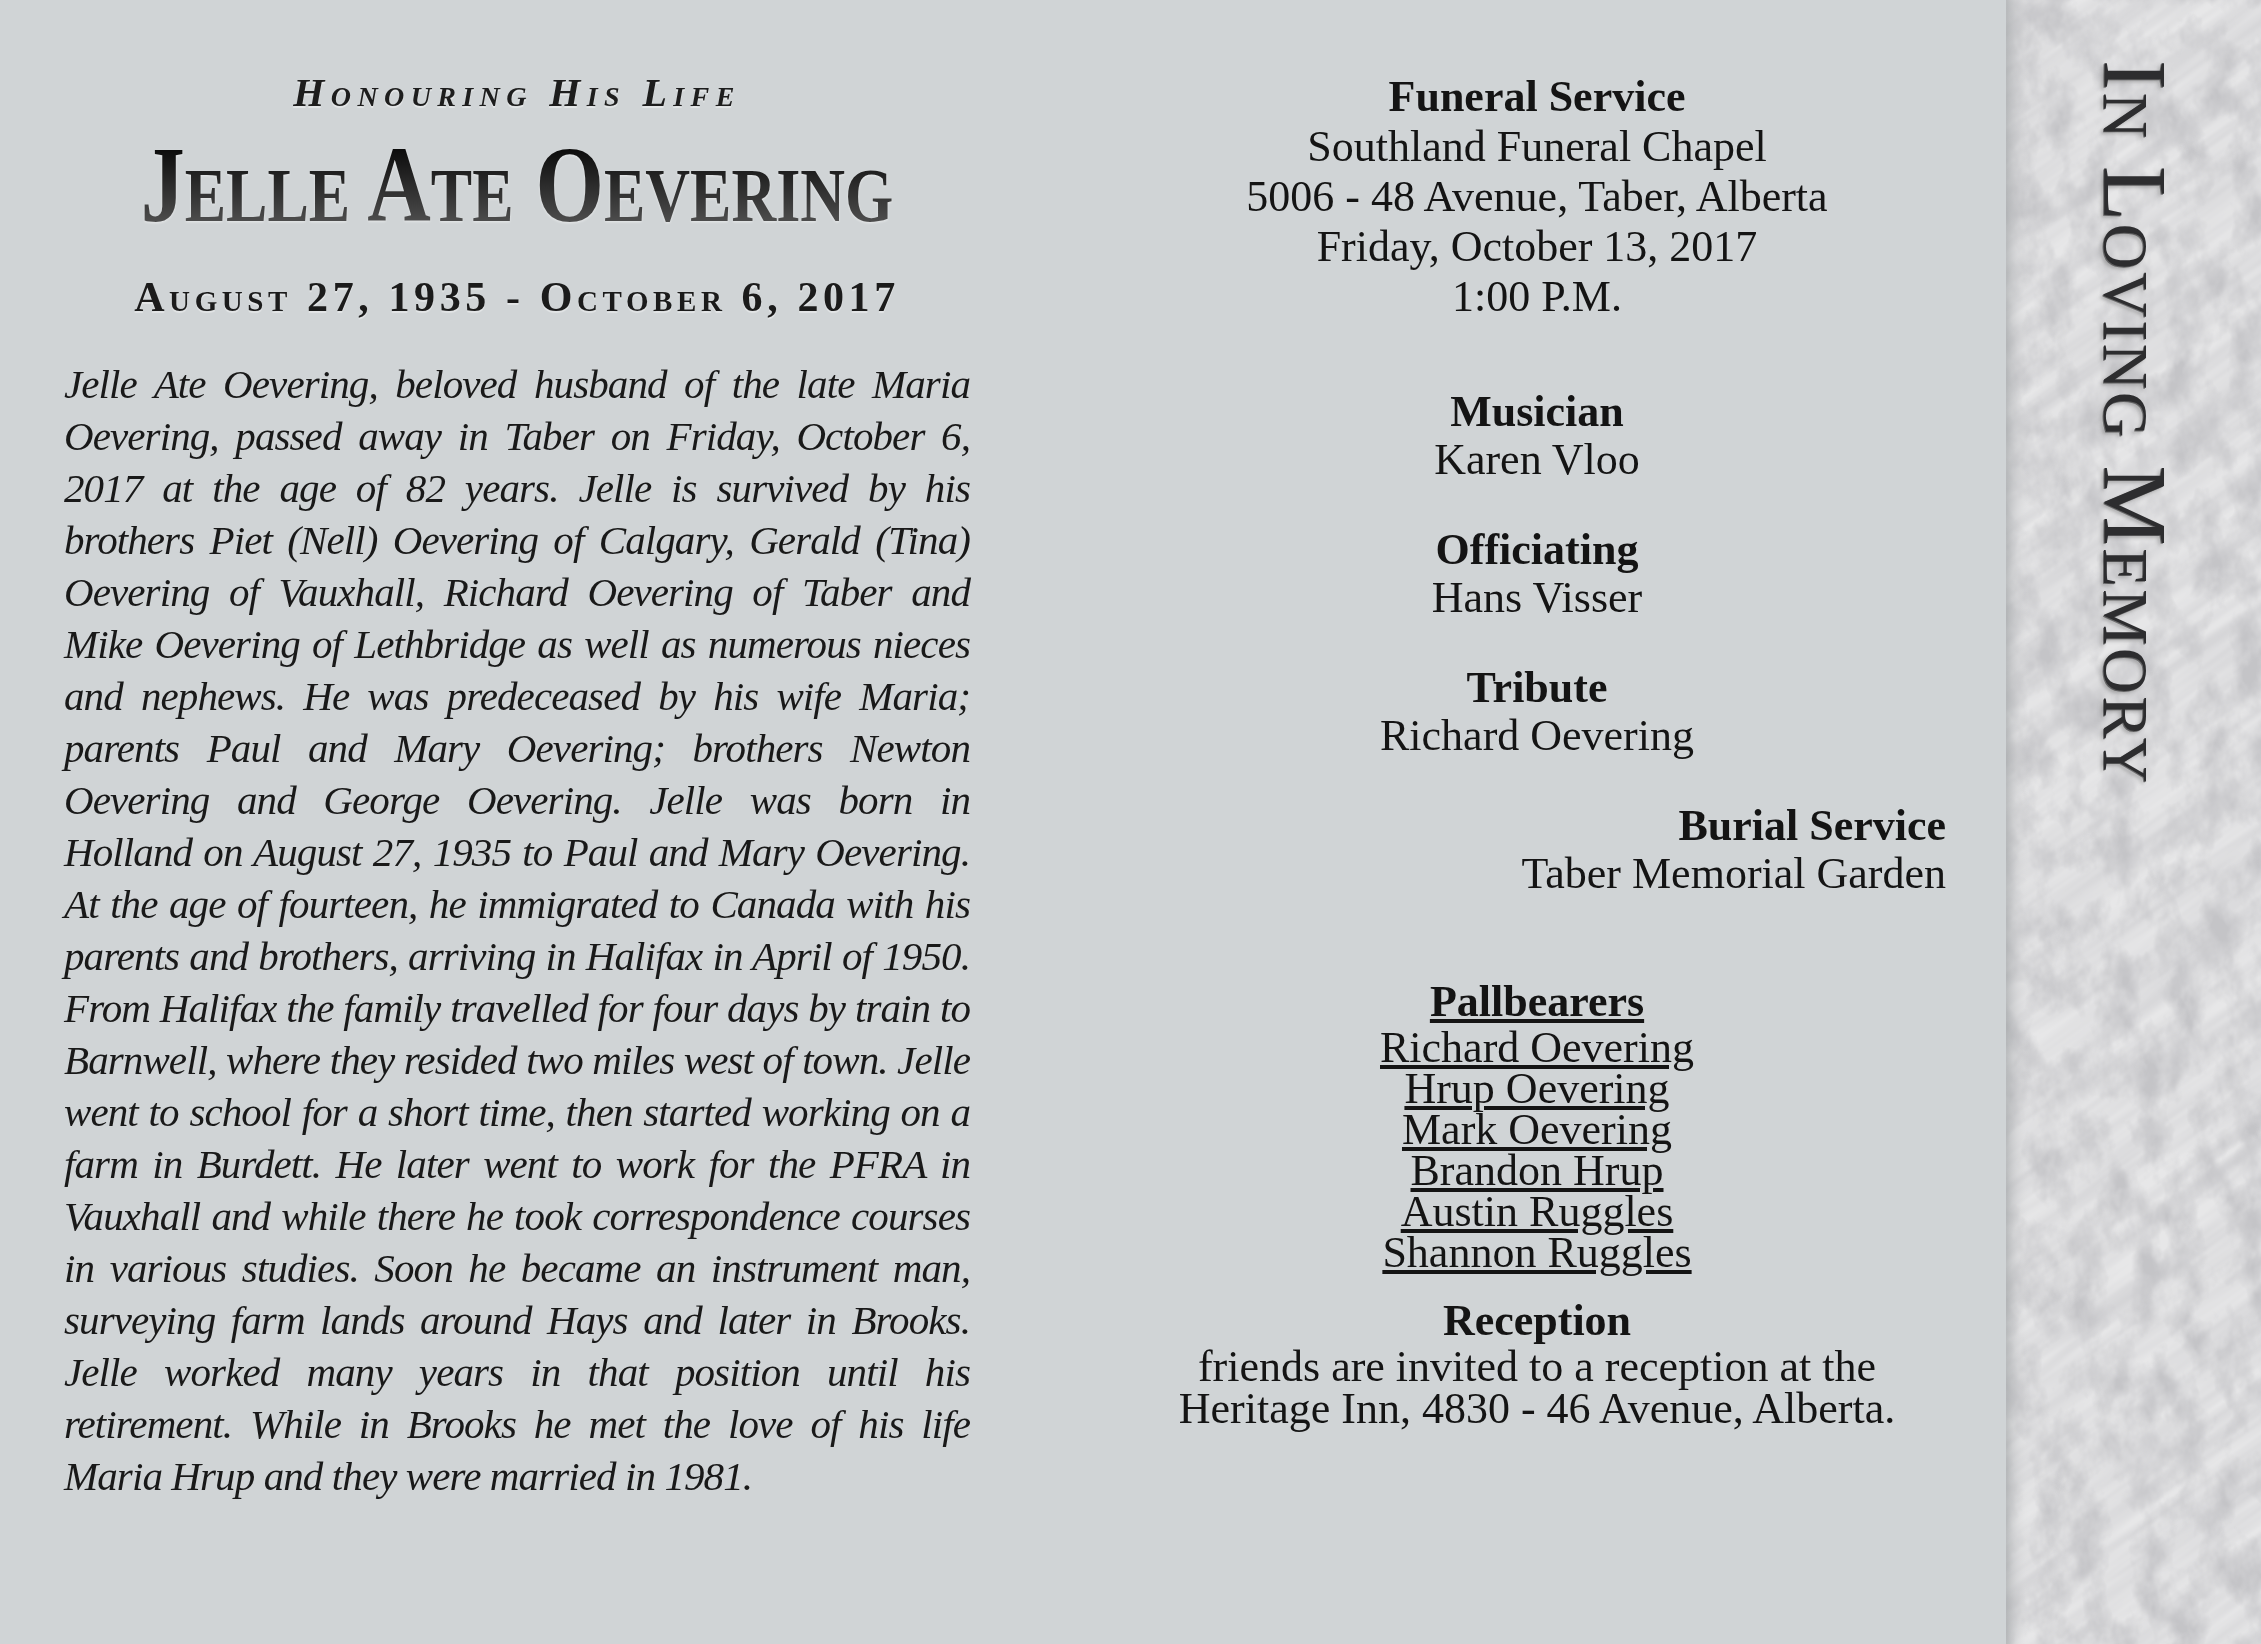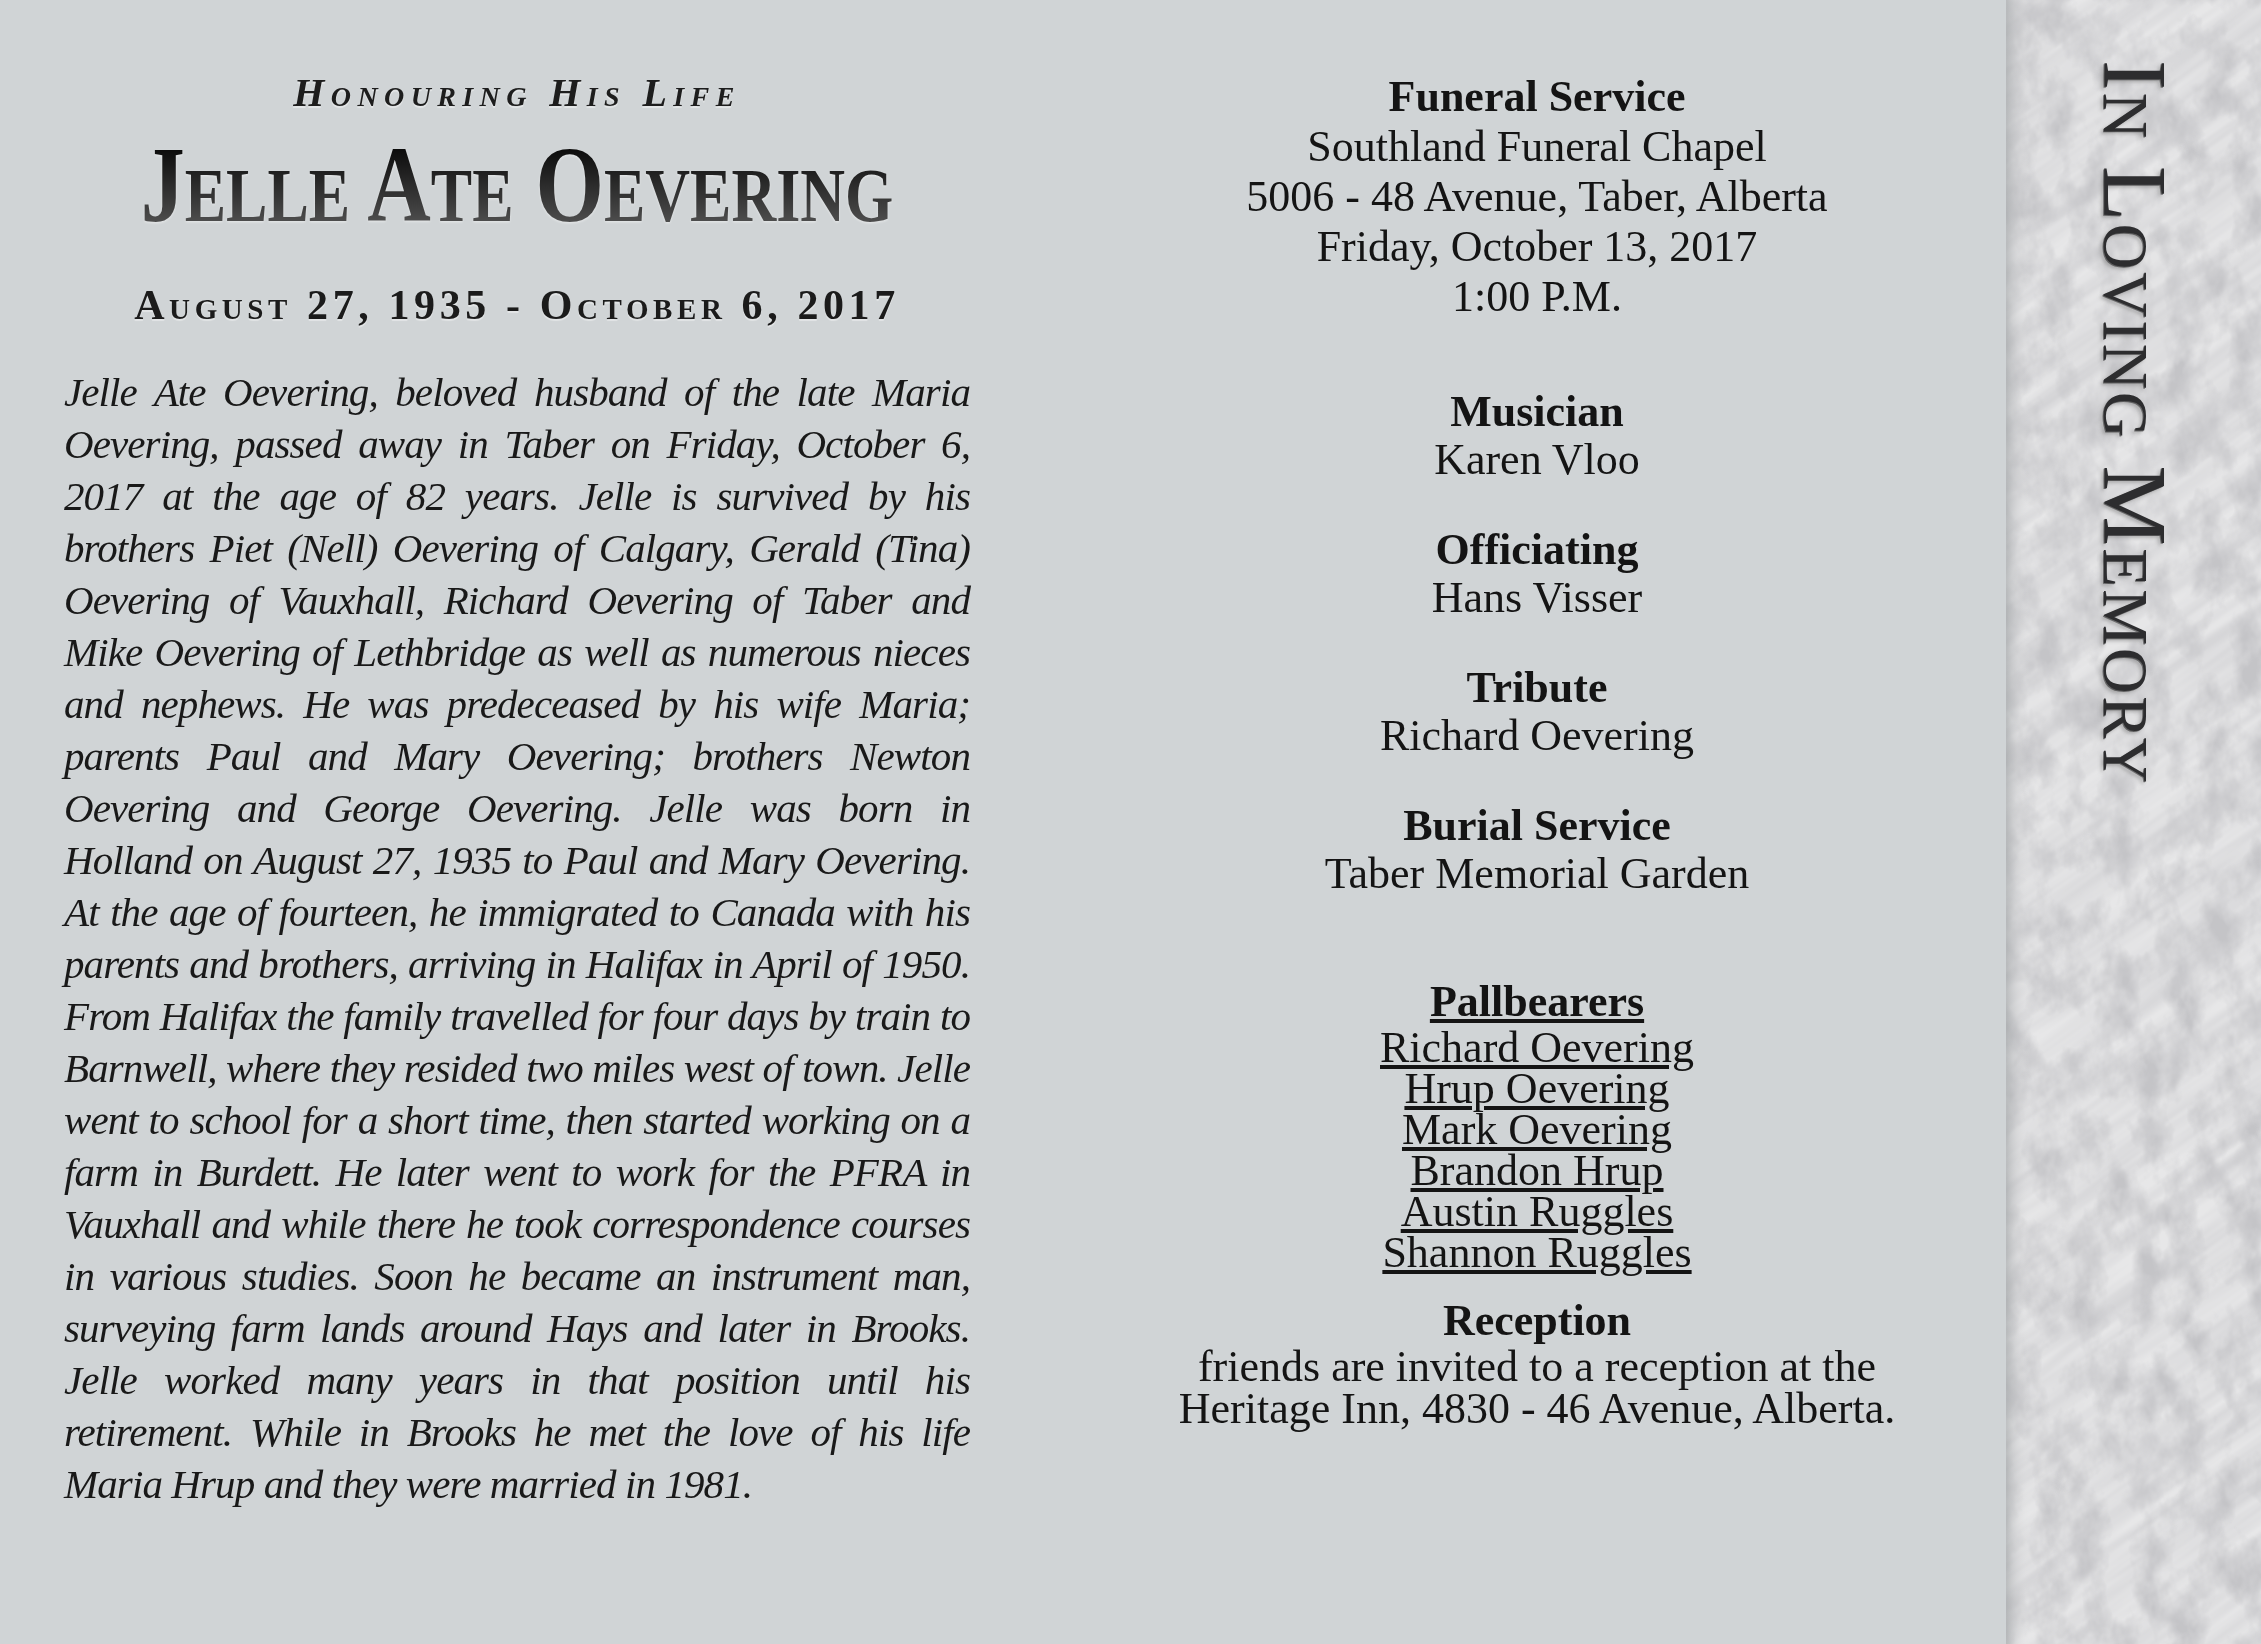--- a/index.html
+++ b/index.html
@@ -38,21 +38,21 @@
     font-size: 88px;
     transform: scaleY(1.22);
     transform-origin: 50% 60%;
     background: linear-gradient(180deg, #030303 18%, #3a3a3a 62%, #6e6e6e 100%);
     -webkit-background-clip: text;
     background-clip: text;
     color: transparent;
     filter: drop-shadow(0 1.8px 0.9px rgba(255,255,255,0.45));
   }
   .dates {
-    margin-top: 10px;
+    margin-top: 2px;
     font-variant: small-caps;
     font-weight: bold;
     font-size: 42px;
     line-height: 48px;
     letter-spacing: 4.6px;
     color: #1b1b1b;
     text-shadow: 0 1.8px 0.9px rgba(255,255,255,0.4);
     white-space: nowrap;
   }
   .obituary {
@@ -68,21 +68,21 @@
   
   .right-col {
     position: absolute;
     left: 1128px; top: 71px;
     width: 818px;
     text-align: center;
     color: #141414;
   }
   .sec { margin-bottom: 42px; }
   .sec-fs { margin-bottom: 64px; }
-  .sec-burial { margin-bottom: 80px; }
+  .sec-burial { margin-bottom: 80px; text-align: right; }
   .sec-pall { margin-bottom: 22px; text-decoration: underline; }
   .sec-h {
     font-weight: bold;
     font-size: 44px;
     line-height: 51px;
   }
   .ln { font-size: 44px; line-height: 45px; white-space: nowrap; }
   .sec-fs .ln { line-height: 50px; }
   .sec-pall .ln { line-height: 41px; }
   .sec-recep .ln { line-height: 42px; }

